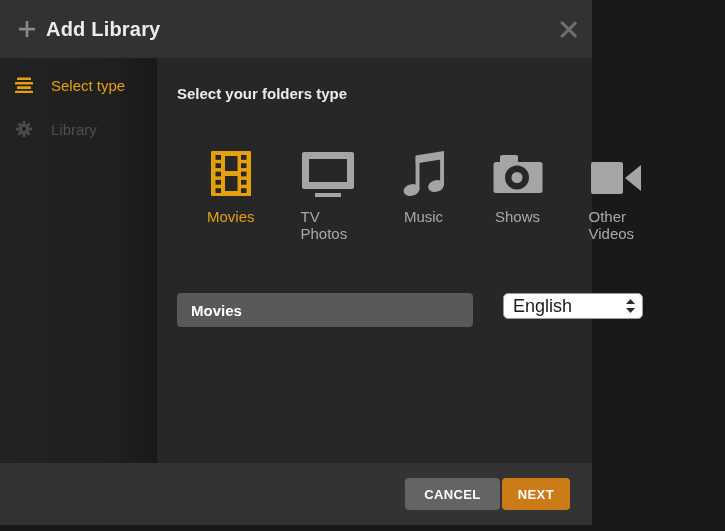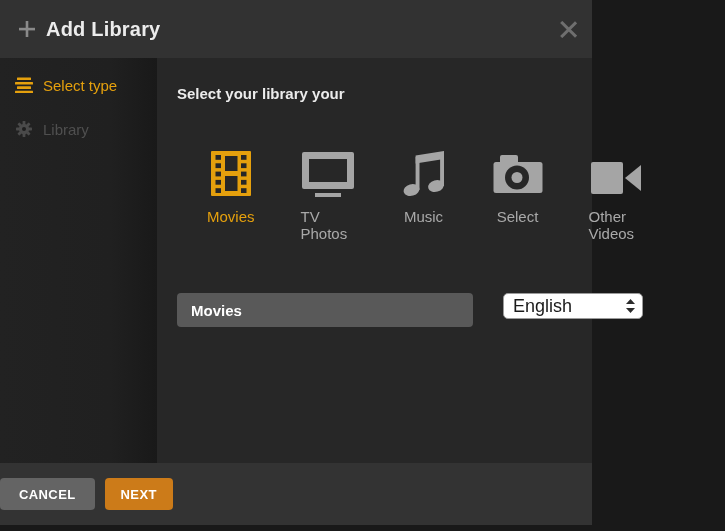--- a/index.html
+++ b/index.html
@@ -9,21 +9,21 @@
 
   
   .titlebar { height:58px; background:#323232; display:flex; align-items:center; padding:0 15px 0 18px; flex:0 0 auto; }
   .titlebar .plus { width:18px; height:18px; margin-right:10px; flex:0 0 auto; }
   .titlebar .title { color:#ececec; font-size:20px; font-weight:bold; letter-spacing:.2px; }
   .titlebar .close { margin-left:auto; width:17px; height:17px; cursor:pointer; }
 
   
   .main { flex:1 1 auto; display:flex; background:#272727; min-height:0; }
   .sidebar { width:157px; flex:0 0 auto; background:linear-gradient(90deg,#222222 0%,#202020 70%,#191919 100%); padding-top:5px; }
-  .nav-item { height:44px; display:flex; align-items:center; padding-left:14px; gap:9px; cursor:pointer; }
+  .nav-item { height:44px; display:flex; align-items:center; padding-left:14px; gap:17px; cursor:pointer; }
   .nav-item .nav-icon { width:20px; height:17px; display:flex; align-items:center; justify-content:center; flex:0 0 auto; }
   .nav-item .nav-label { font-size:15px; }
   .nav-item.active .nav-label { color:#e5a00d; }
   .nav-item.normal .nav-label { color:#cfcfcf; }
   .nav-item.disabled .nav-label { color:#4f4f4f; cursor:default; }
   .nav-item.disabled { cursor:default; }
 
   .content { flex:1 1 auto; padding:27px 0 0 20px; }
   .heading { color:#ececec; font-size:15px; font-weight:bold; }
 
@@ -40,21 +40,21 @@
                 border-radius:4px; color:#ffffff; font-size:15px; font-weight:600; padding:0 14px;
                 font-family:"Liberation Sans","DejaVu Sans",sans-serif; }
   .lang-field { margin-left:30px; }
   .select-box { margin-top:9px; width:140px; height:26px; background:#ffffff; border:1px solid #9b9b9b;
                 border-radius:5px; display:flex; align-items:center; padding:0 7px 0 9px; cursor:pointer; }
   .select-box .select-value { font-size:18px; color:#1a1a1a; flex:1 1 auto; }
   .select-box .stepper { width:9px; height:14px; flex:0 0 auto; }
 
   
   .footer { height:62px; flex:0 0 auto; background:#333333; display:flex; align-items:center;
-            gap:10px; padding-right:22px; }
+            justify-content:flex-end; gap:2px; padding-right:22px; }
   .btn { height:32px; border:none; border-radius:4px; color:#ffffff; font-size:13px; font-weight:bold;
          letter-spacing:.4px; cursor:pointer; font-family:"Liberation Sans","DejaVu Sans",sans-serif; }
   .btn-cancel { background:#646464; padding:0 19px; }
   .btn-next { background:#cc7b19; padding:0 16px; }
 
   .bottom-strip { height:6px; flex:0 0 auto; background:#191919; }
 </style>
 </head>
 <body>
 
@@ -110,21 +110,21 @@
               </g>
             </g>
             <circle cx="8" cy="8" r="2" fill="#1e1e1e"></circle>
           </svg>
         </span>
         <span class="nav-label">Library</span>
       </div>
     </div>
 
     <div class="content">
-      <div class="heading">Select your library your</div>
+      <div class="heading">Select your folders type</div>
 
       <div class="type-row">
 
         <div class="type-item selected">
           <span class="type-icon">
             <svg viewBox="0 0 46 47" width="46" height="47">
               <rect x="3" y="1" width="40" height="45" fill="#e5a00d" rx="1"></rect>
               <g fill="#272727">
                 <rect x="7.5" y="5" width="5.5" height="4.8"></rect>
                   <rect x="7.5" y="13.3" width="5.5" height="4.8"></rect>
@@ -172,21 +172,21 @@
 
         <div class="type-item">
           <span class="type-icon">
             <svg viewBox="0 0 50 44" width="50" height="44">
               <rect x="7" y="2" width="18" height="12" rx="2" fill="#a5a5a5"></rect>
               <rect x="0.5" y="9" width="49" height="31" rx="2.5" fill="#a5a5a5"></rect>
               <circle cx="24" cy="24.5" r="12" fill="#272727"></circle>
               <circle cx="24" cy="24.5" r="5.5" fill="#a5a5a5"></circle>
             </svg>
           </span>
-          <span class="type-label">Select</span>
+          <span class="type-label">Shows</span>
         </div>
 
         <div class="type-item">
           <span class="type-icon">
             <svg viewBox="0 0 52 38" width="52" height="38">
               <rect x="1" y="3" width="32" height="32" rx="2" fill="#a5a5a5"></rect>
               <polygon points="35,19 51,6 51,32" fill="#a5a5a5"></polygon>
             </svg>
           </span>
           <span class="type-label">Other Videos</span>

